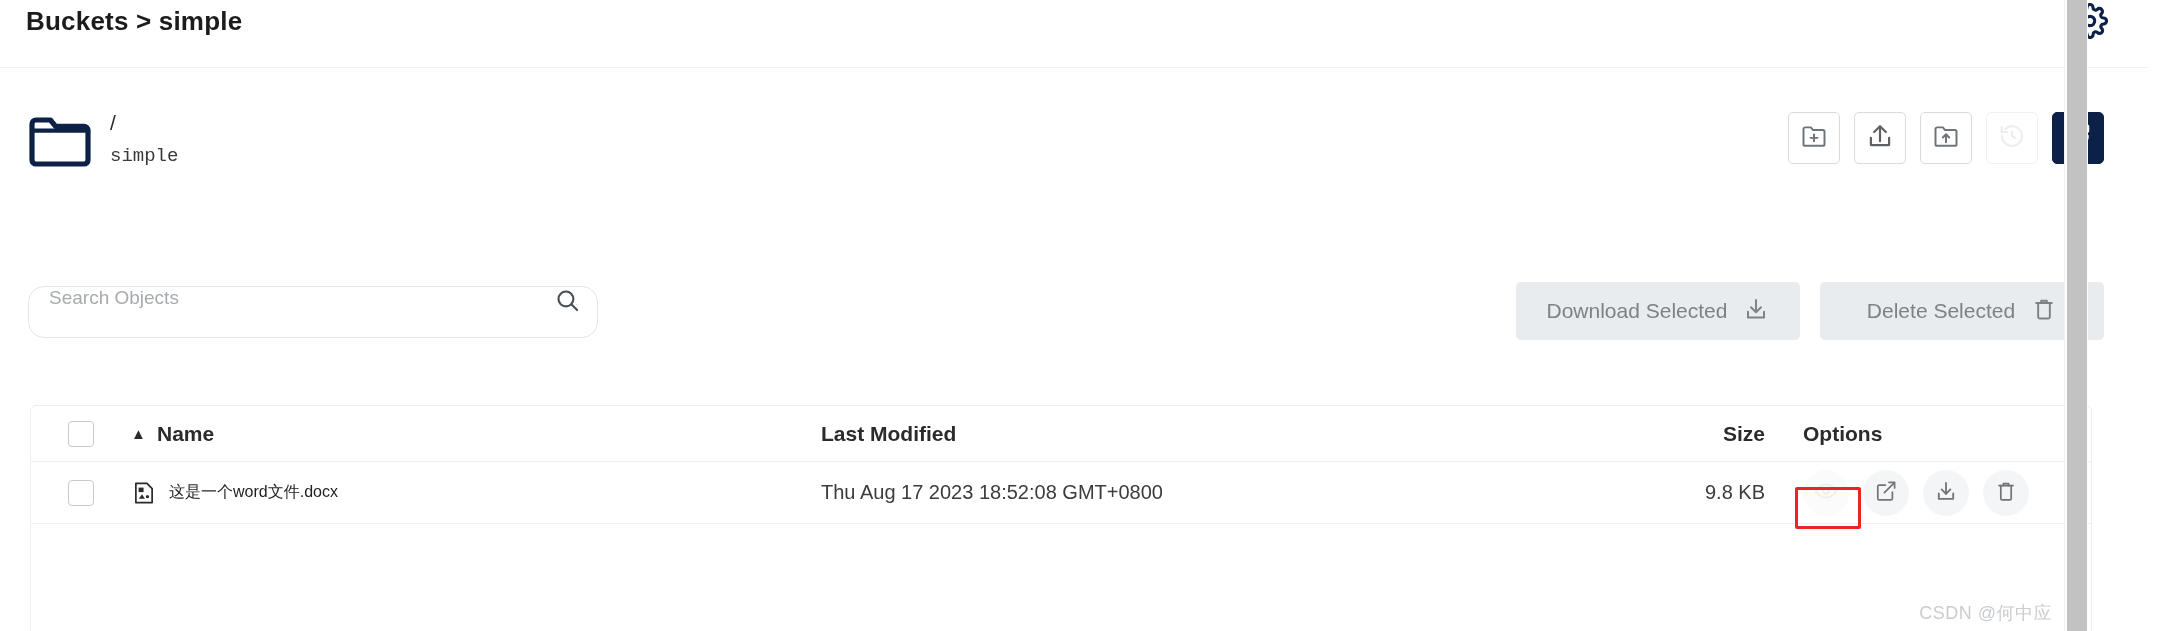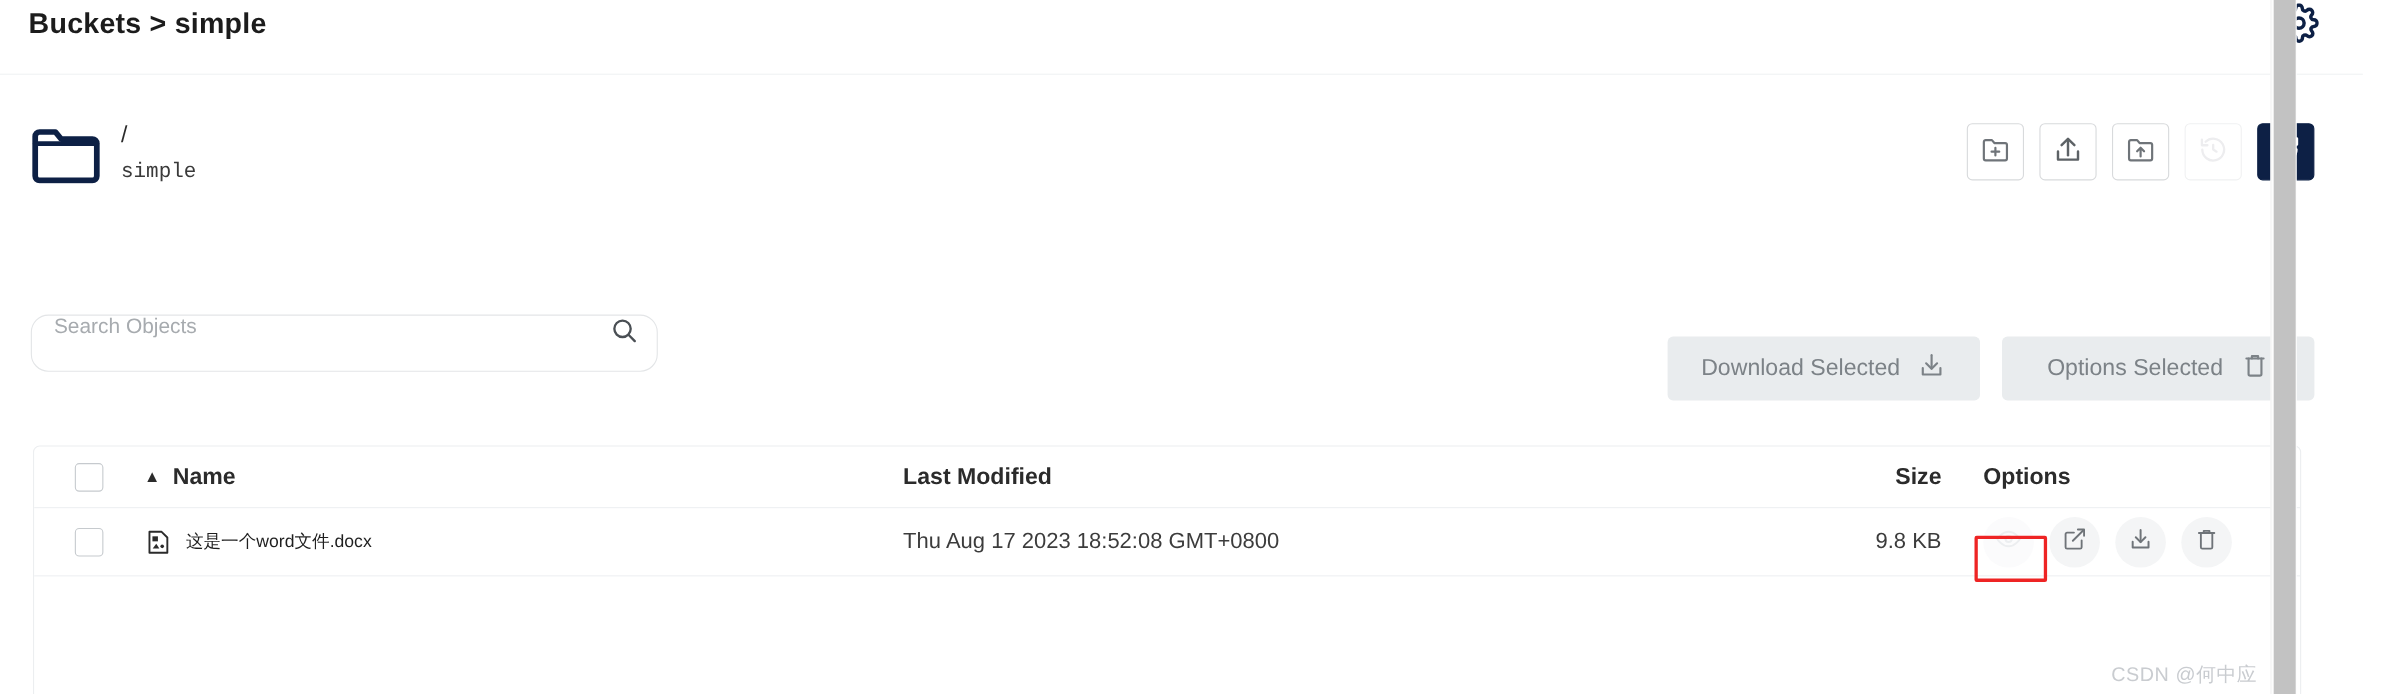--- a/index.html
+++ b/index.html
@@ -130,21 +130,20 @@
     border: none;
     border-radius: 5px;
     background: #e9ecee;
     color: #7c8287;
     font-family: "Liberation Sans", sans-serif;
     font-size: 21px;
     display: flex; align-items: center; justify-content: center;
     gap: 16px;
     padding: 0 28px;
     cursor: default;
-    margin-top: 24px;
   }
 
   
   .table-card {
     position: absolute;
     left: 30px; top: 337px;
     width: 2062px;
     height: 300px;
     border: 1px solid #eceef0;
     border-radius: 6px;
@@ -336,21 +335,21 @@
         <span>
           <svg width="26" height="26" viewBox="0 0 24 24" fill="none" stroke="#7c8287" stroke-width="1.8" stroke-linejoin="round" stroke-linecap="round">
             <path d="M12 3.6v11.2"></path>
             <path d="M7.4 10.4 12 15l4.6-4.6"></path>
             <path d="M4.6 14.4v5.4h14.8v-5.4"></path>
           </svg>
         </span>
       </button>
 
       <button class="sel-btn">
-        <span>Options Selected</span>
+        <span>Delete Selected</span>
         <span>
           <svg width="26" height="26" viewBox="0 0 24 24" fill="none" stroke="#7c8287" stroke-width="1.8" stroke-linejoin="round" stroke-linecap="round">
             <path d="M4.8 6.4h14.4"></path>
             <path d="M9.4 6.4V4.4h5.2v2"></path>
             <path d="M6.6 6.4v13a1.4 1.4 0 0 0 1.4 1.4h8a1.4 1.4 0 0 0 1.4-1.4v-13"></path>
           </svg>
         </span>
       </button>
     </div>
 

